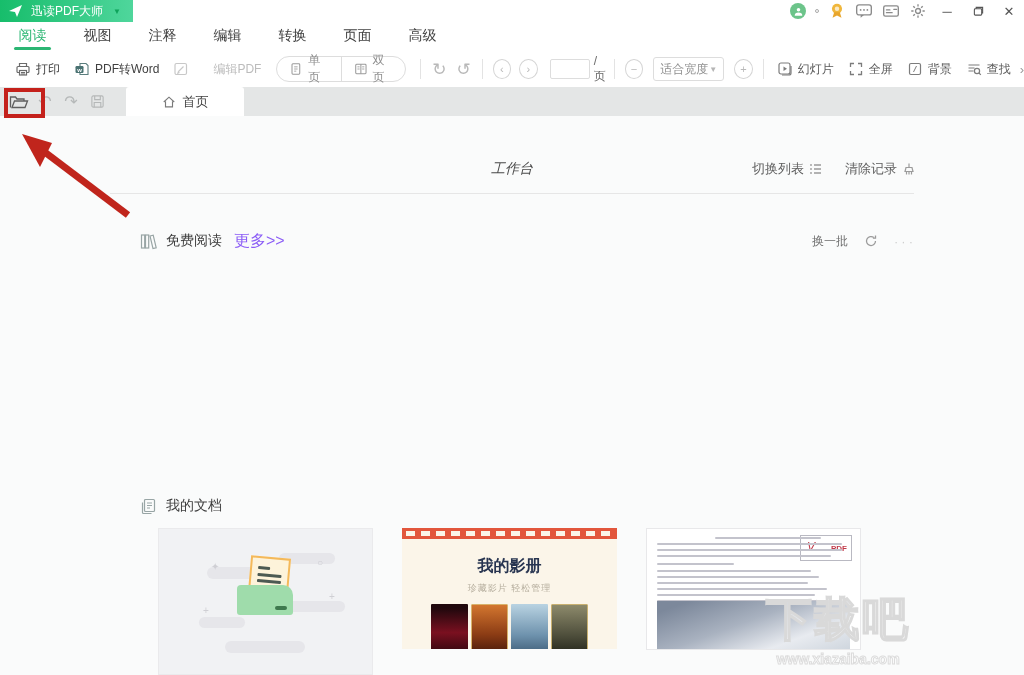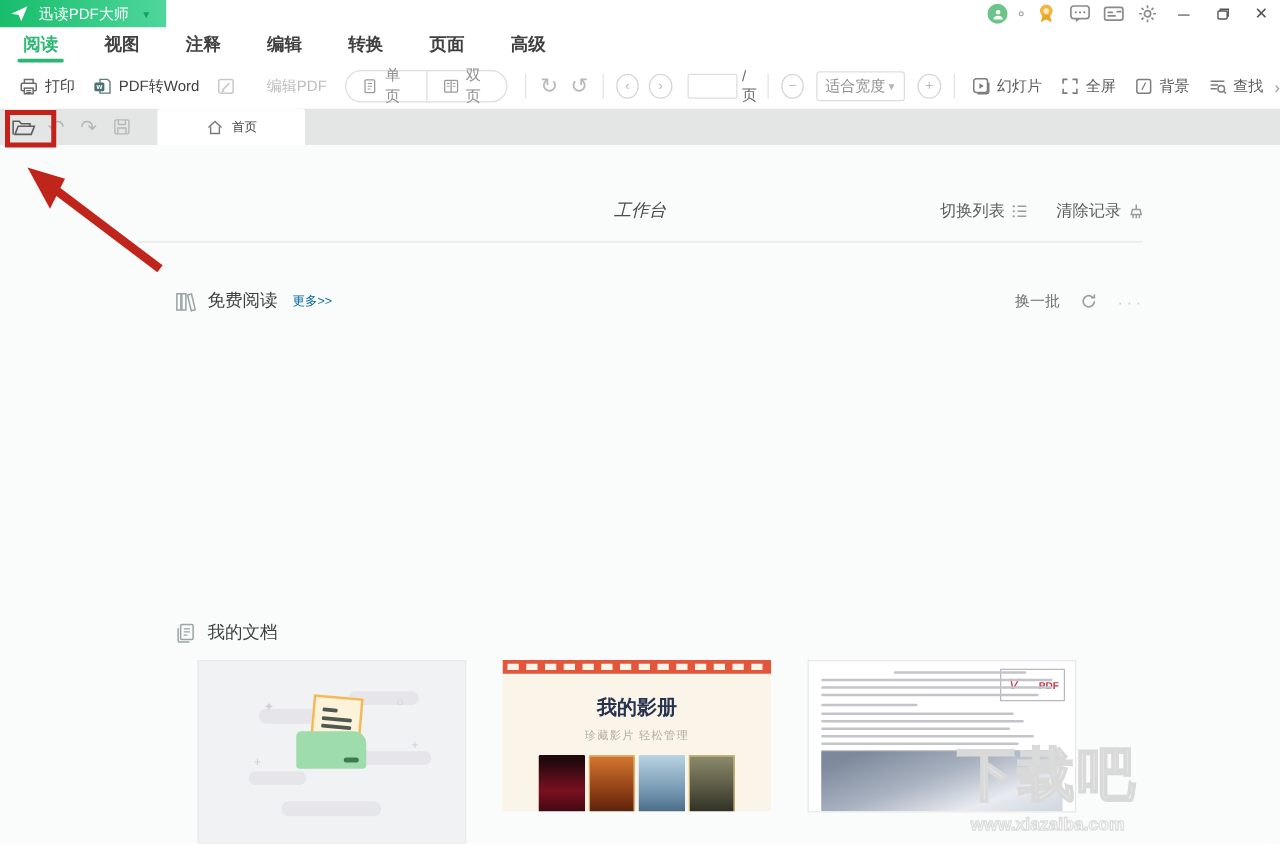--- a/index.html
+++ b/index.html
@@ -15,21 +15,21 @@
   .brand .logo { width:16px; height:14px; margin-right:7px; }
   .brand .caret { margin-left:10px; font-size:8px; color:#0ea35b; }
   .tb-icons { position:absolute; right:4px; top:0; height:22px; display:flex; align-items:center; gap:9px; }
   .tb-ic { width:18px; height:18px; display:flex; align-items:center; justify-content:center; color:#8a8a8a; font-size:13px; }
   .avatar { width:16px; height:16px; border-radius:50%; background:#6cc48a; display:flex; align-items:center; justify-content:center; }
   .dot-sep { width:4px; height:4px; border-radius:50%; border:1px solid #aaa; }
   .winbtn { width:22px; height:18px; display:flex; align-items:center; justify-content:center; color:#555; font-size:13px; }
 
   
   .menubar { position:absolute; left:0; top:22px; width:1024px; height:29px; background:#fff; display:flex; align-items:center; }
-  .mtab { width:65px; text-align:center; font-size:14px; color:#404040; position:relative; height:29px; line-height:27px; cursor:default;font-weight:bold; }
+  .mtab { width:65px; text-align:center; font-size:14px; color:#404040; position:relative; height:29px; line-height:27px; cursor:default; }
   .mtab.active { color:#2bb673; }
   .mtab.active::after { content:""; position:absolute; left:14px; right:14px; bottom:1px; height:3px; background:#2bb673; border-radius:2px; }
 
   
   .toolbar { position:absolute; left:0; top:51px; width:1024px; height:36px; background:#fff;
     display:flex; align-items:center; font-size:12px; color:#5a5a5a; }
   .tbtn { display:flex; align-items:center; gap:5px; padding:0 7px; white-space:nowrap; }
   .tbtn .ico { color:#7c7c7c; }
   .tbtn.strong { color:#404040; }
   .tbtn.disabled { color:#bcbcbc;gap:24px; } .tbtn.disabled .ico { color:#c8c8c8; }
@@ -48,36 +48,36 @@
   .zoomsel { display:flex; align-items:center; justify-content:space-between; width:76px; height:24px;
     border:1px solid #ddd; border-radius:3px; margin:0 6px; padding:0 6px; color:#8f8f8f; }
   .zoomsel .car { font-size:8px; color:#b5b5b5; }
   .more-arrow { color:#9a9a9a; font-size:13px; margin-left:2px; }
 
   
   .tabbar { position:absolute; left:0; top:87px; width:1024px; height:29px; background:#e4e6e6; display:flex; align-items:center; }
   .tico { width:26px; height:22px; display:flex; align-items:center; justify-content:center; color:#6d6d6d; }
   .tico.dis { color:#b5b8b8; }
   .hometab { margin-left:16px; width:118px; height:29px; background:#fff; border-radius:3px 3px 0 0;
-    display:flex; align-items:center; justify-content:center; gap:7px; font-size:10px; color:#444; }
+    display:flex; align-items:center; justify-content:center; gap:7px; font-size:13px; color:#444; }
   .hometab .ico { color:#7a7a7a; }
 
   
   .content { position:absolute; left:0; top:116px; width:1024px; height:559px; background:#fafbfb; }
   .wb-row { position:absolute; left:0; top:44px; width:1024px; height:26px; }
   .wb-title { position:absolute; left:0; width:1024px; text-align:center; font-size:14px; color:#4a4a4a;font-style:italic; }
   .wb-right { position:absolute; right:108px; top:0; display:flex; align-items:center; gap:22px; font-size:13px; color:#5d5d5d; }
   .wb-right .item { display:flex; align-items:center; gap:5px; }
   .wb-right .ico { color:#9b9b9b; width:14px; height:14px; }
   .divider { position:absolute; left:110px; right:110px; top:77px; height:1px; background:#e6e6e6; }
 
   .sec-row { position:absolute; left:140px; right:108px; display:flex; align-items:center; }
   .sec-title { display:flex; align-items:center; gap:9px; font-size:14px; color:#3f3f3f; }
   .sec-title .ico { color:#9aa7a7; width:17px; height:17px; }
-  .more-link { margin-left:12px; font-size:10px; color:#0369a1; }
+  .more-link { margin-left:12px; font-size:16px; color:#8b5cf6; }
   .free-right { margin-left:auto; display:flex; align-items:center; gap:16px; font-size:12px; color:#6d6d6d; }
   .free-right .ico { color:#9b9b9b; width:14px; height:14px; }
   .dots { color:#cfcfcf; font-size:13px; letter-spacing:3px; }
 
   
   .card { position:absolute; top:412px; width:215px; overflow:hidden; }
   .card1 { left:158px; height:147px; background:#f1f2f4; border:1px solid #eaeaec; }
   .card2 { left:402px; height:121px; background:#fbf5e9; }
   .card3 { left:646px; height:122px; background:#fff; border:1px solid #e8e8ea; }
 

